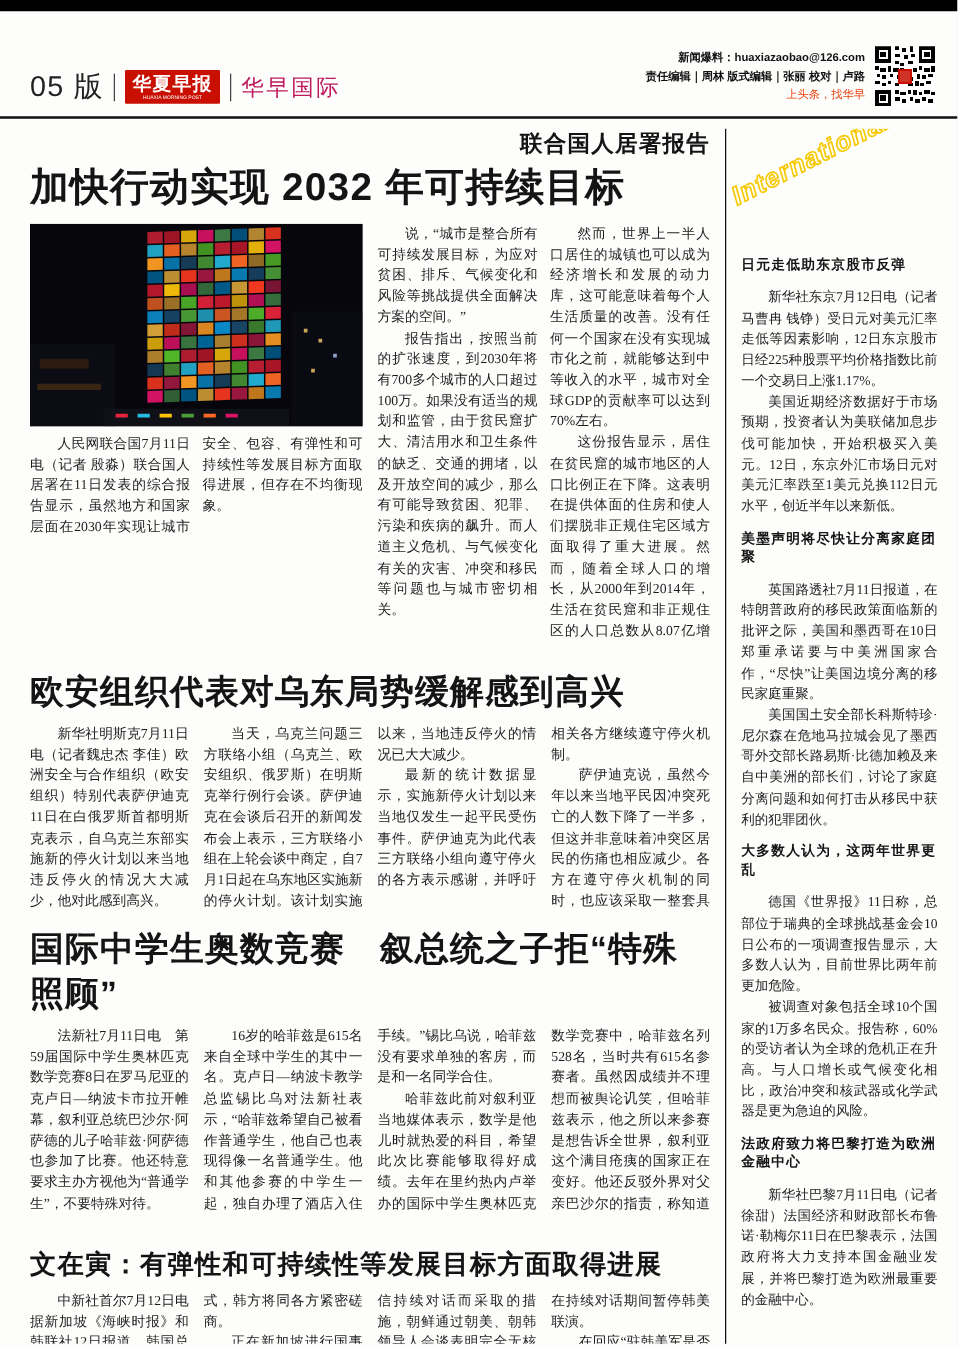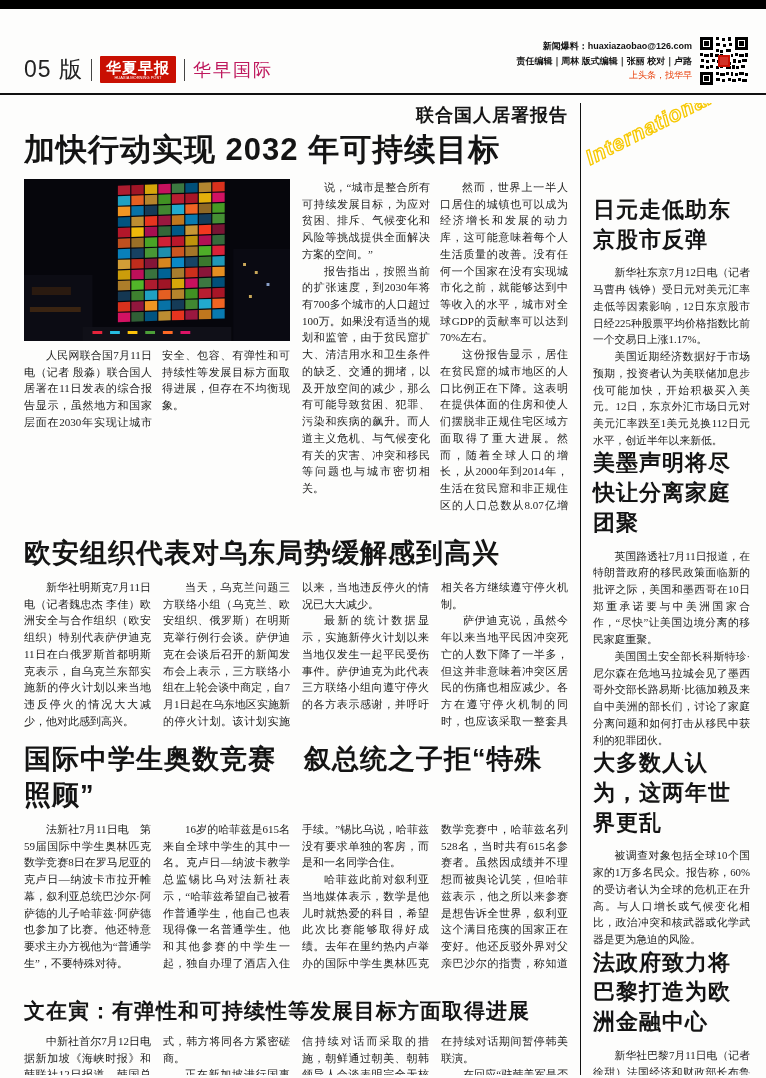--- a/index.html
+++ b/index.html
@@ -33,21 +33,21 @@
   .a1-left { width:50%; padding-right:6px; }
   .photo { width:100%; height:162px; display:block; margin-bottom:6px; background:#05050a; }
   .a1-left .cols { column-count:2; column-gap:10px; height:176px; overflow:hidden; }
   .a1-right { width:50%; padding-left:6px; }
   .a1-right .cols { column-count:2; column-gap:10px; height:344px; overflow:hidden; }
   .cols4 { column-count:4; column-gap:12px; overflow:hidden; }
   .h-a2 { height:152px; } .h-a3 { height:166px; } .h-a4 { height:140px; }
   
   .banner { height:92px; position:relative; overflow:visible; }
   .banner span { position:absolute; left:-6px; top:44px; transform:rotate(-27deg); transform-origin:left center; font-family:"Liberation Sans","DejaVu Sans",sans-serif; font-style:italic; font-weight:bold; font-size:21px; letter-spacing:1px; color:#fffef5; -webkit-text-stroke:1.3px #f7c800; text-stroke:1.3px #f7c800; white-space:nowrap; }
-  .sb-art .headline-sb { font-family:"Liberation Sans","DejaVu Sans",sans-serif; font-weight:bold; font-size:22px; line-height:1.35; letter-spacing:1px; margin:0 0 10px; }
+  .sb-art .headline-sb { font-family:"Liberation Sans","DejaVu Sans",sans-serif; font-weight:bold; font-size:11px; line-height:1.35; letter-spacing:1px; margin:10px 0 10px; }
   .sb-art p { font-size:10.8px; line-height:1.55; text-align:justify; text-indent:2em; color:#1c1c1c; }
 </style>
 </head>
 <body>
 
 <div class="page">
   <div class="topbar"></div>
 
   <div class="header">
     <div class="hleft">
@@ -280,20 +280,21 @@
         <div class="headline-sb">美墨声明将尽快让分离家庭团聚</div>
         <div class="para-list">
             <p>英国路透社7月11日报道，在特朗普政府的移民政策面临新的批评之际，美国和墨西哥在10日郑重承诺要与中美洲国家合作，“尽快”让美国边境分离的移民家庭重聚。</p>
             <p>美国国土安全部长科斯特珍·尼尔森在危地马拉城会见了墨西哥外交部长路易斯·比德加赖及来自中美洲的部长们，讨论了家庭分离问题和如何打击从移民中获利的犯罪团伙。</p>
           </div>
       </div>
 
       <div class="sb-art">
         <div class="headline-sb">大多数人认为，这两年世界更乱</div>
         <div class="para-list">
+            <p>德国《世界报》11日称，总部位于瑞典的全球挑战基金会10日公布的一项调查报告显示，大多数人认为，目前世界比两年前更加危险。</p>
             <p>被调查对象包括全球10个国家的1万多名民众。报告称，60%的受访者认为全球的危机正在升高。与人口增长或气候变化相比，政治冲突和核武器或化学武器是更为急迫的风险。</p>
           </div>
       </div>
 
       <div class="sb-art">
         <div class="headline-sb">法政府致力将巴黎打造为欧洲金融中心</div>
         <div class="para-list">
             <p>新华社巴黎7月11日电（记者徐甜）法国经济和财政部长布鲁诺·勒梅尔11日在巴黎表示，法国政府将大力支持本国金融业发展，并将巴黎打造为欧洲最重要的金融中心。</p>
           </div>
       </div>

